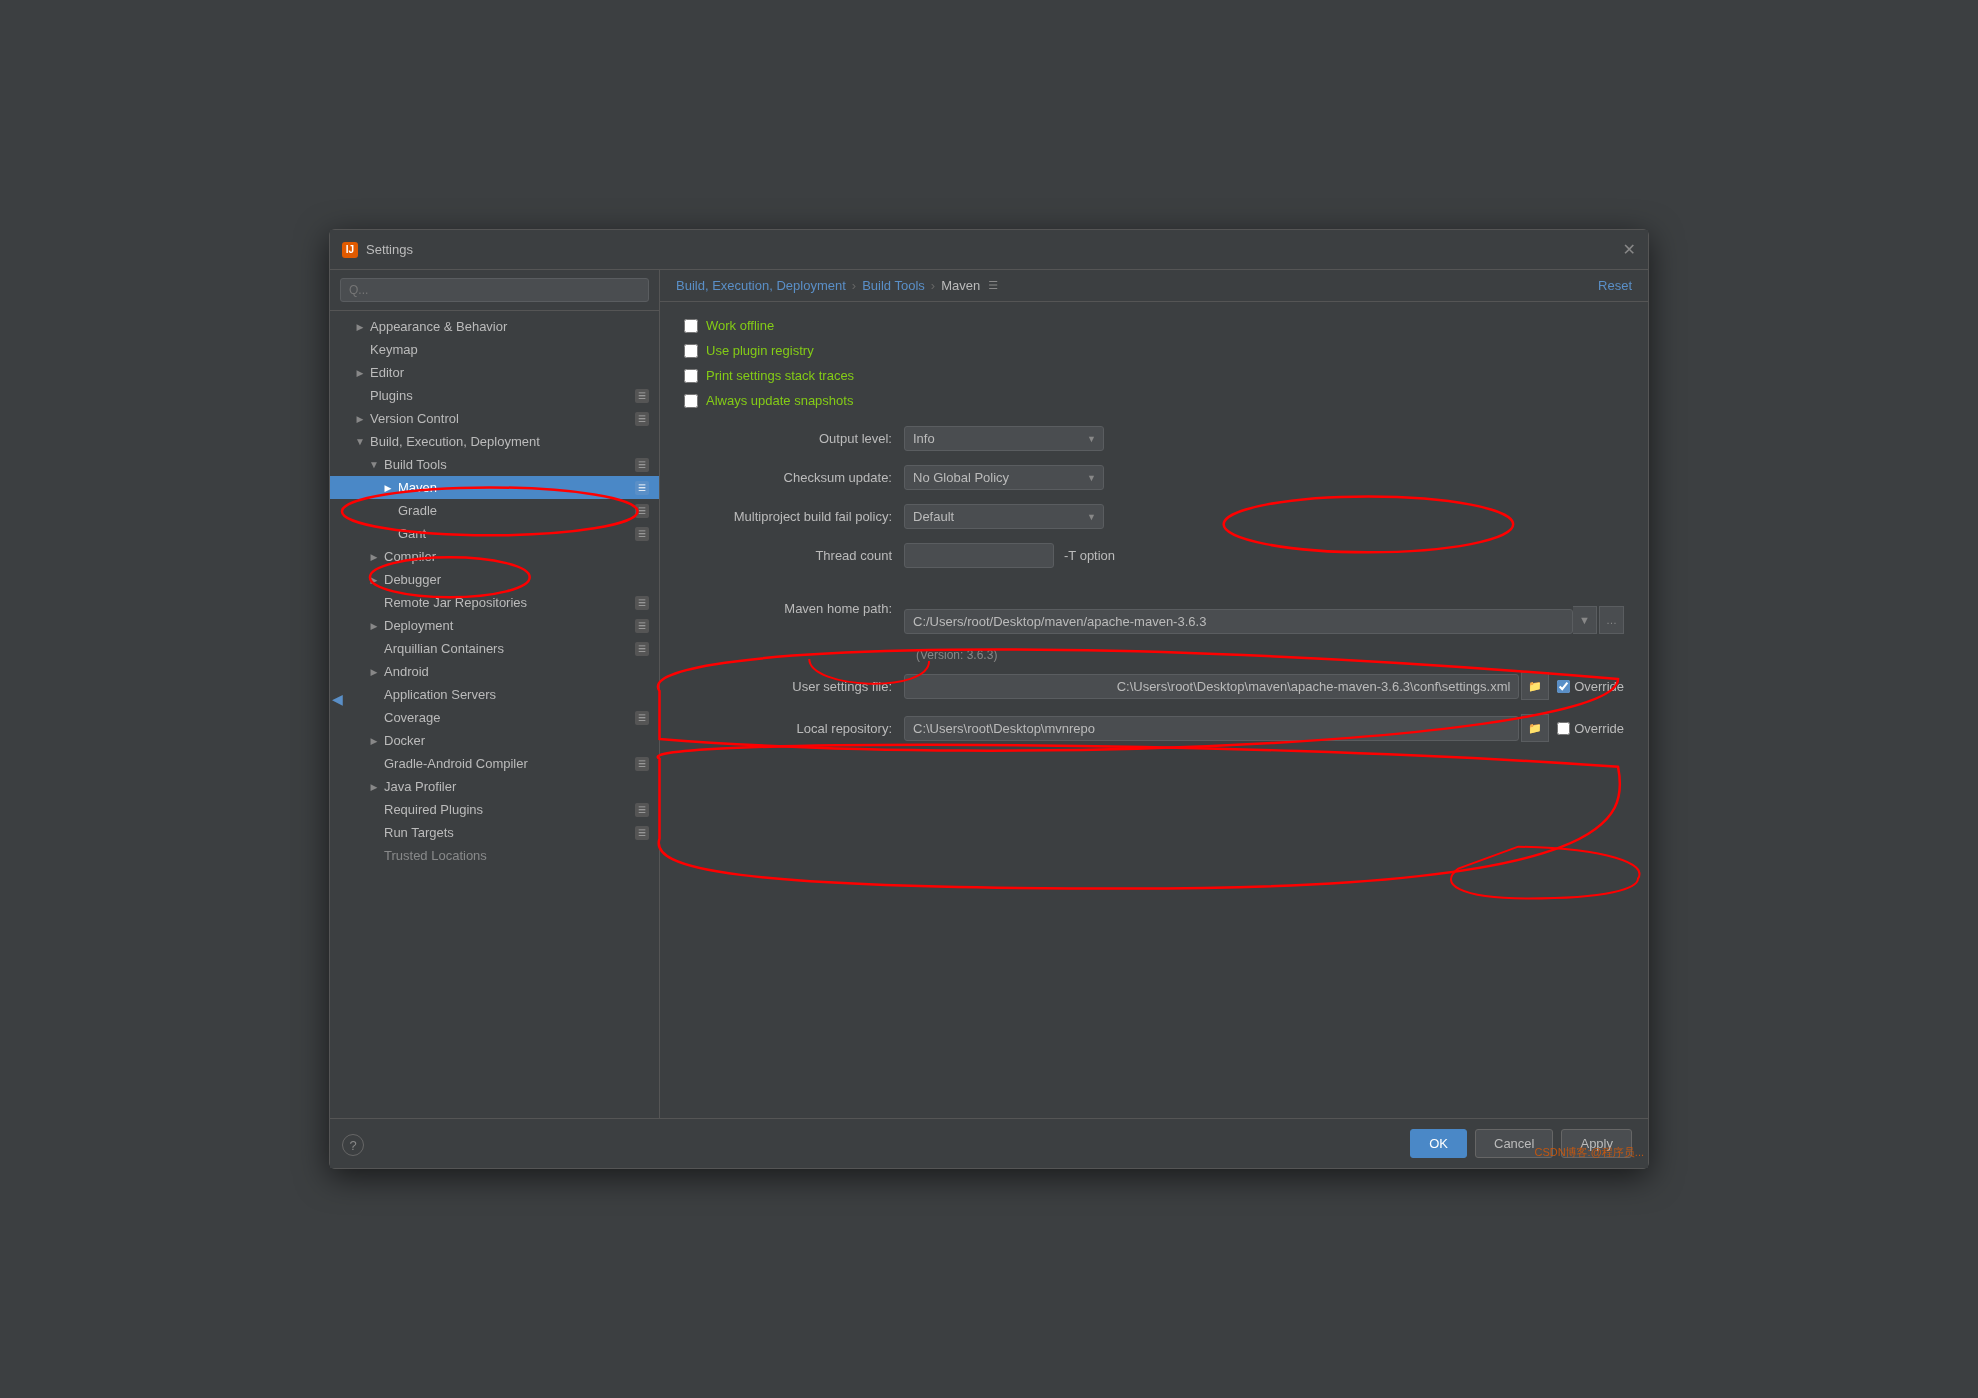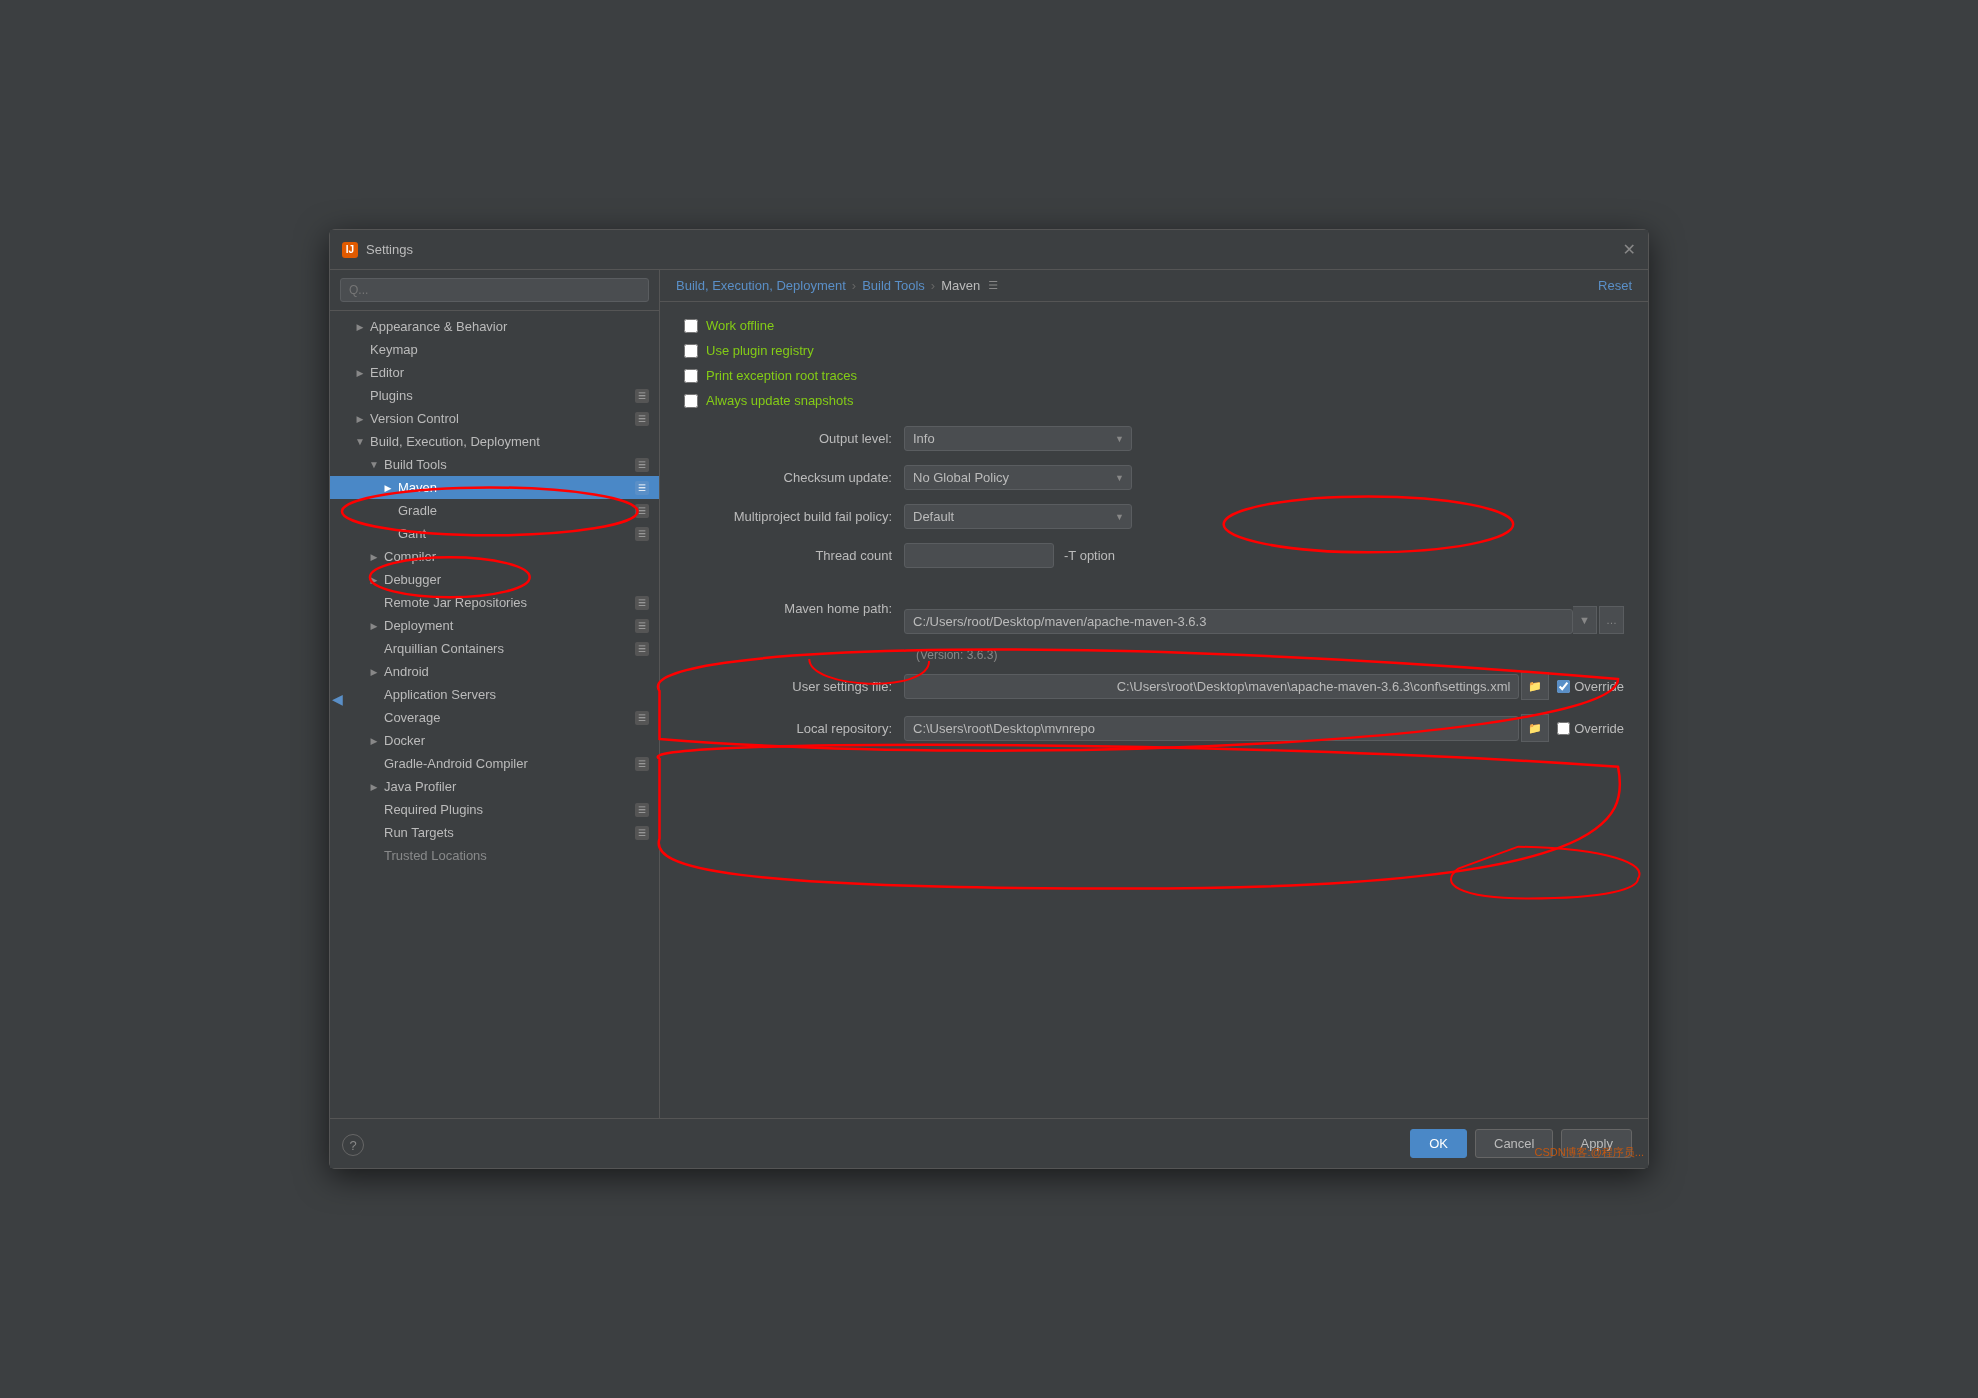--- a/index.html
+++ b/index.html
@@ -208,21 +208,21 @@
       text-align: right;
       padding-right: 12px;
     }
     .field-select {
       background: #4a4d50;
       border: 1px solid #5a5d60;
       color: #bbbbbb;
       padding: 4px 8px;
       font-size: 13px;
       border-radius: 3px;
-      width: 228px;
+      width: 200px;
       outline: none;
       appearance: none;
       cursor: pointer;
     }
     .select-wrapper {
       position: relative;
       display: inline-block;
     }
     .select-wrapper::after {
       content: '▼';
@@ -531,21 +531,21 @@
         <div class="checkbox-row">
           <input type="checkbox" id="work-offline" style="">
           <label class="checkbox-label" for="work-offline">Work offline</label>
         </div>
         <div class="checkbox-row">
           <input type="checkbox" id="use-plugin-registry" style="">
           <label class="checkbox-label" for="use-plugin-registry">Use plugin registry</label>
         </div>
         <div class="checkbox-row">
           <input type="checkbox" id="print-exception" style="">
-          <label class="checkbox-label" for="print-exception">Print exception root traces</label>
+          <label class="checkbox-label" for="print-exception">Print settings stack traces</label>
         </div>
         <div class="checkbox-row" style="margin-bottom:18px;">
           <input type="checkbox" id="always-update" style="">
           <label class="checkbox-label" for="always-update">Always update snapshots</label>
         </div>
 
         <div class="field-row">
           <span class="field-label">Output level:</span>
           <div class="select-wrapper">
             <select class="field-select">

